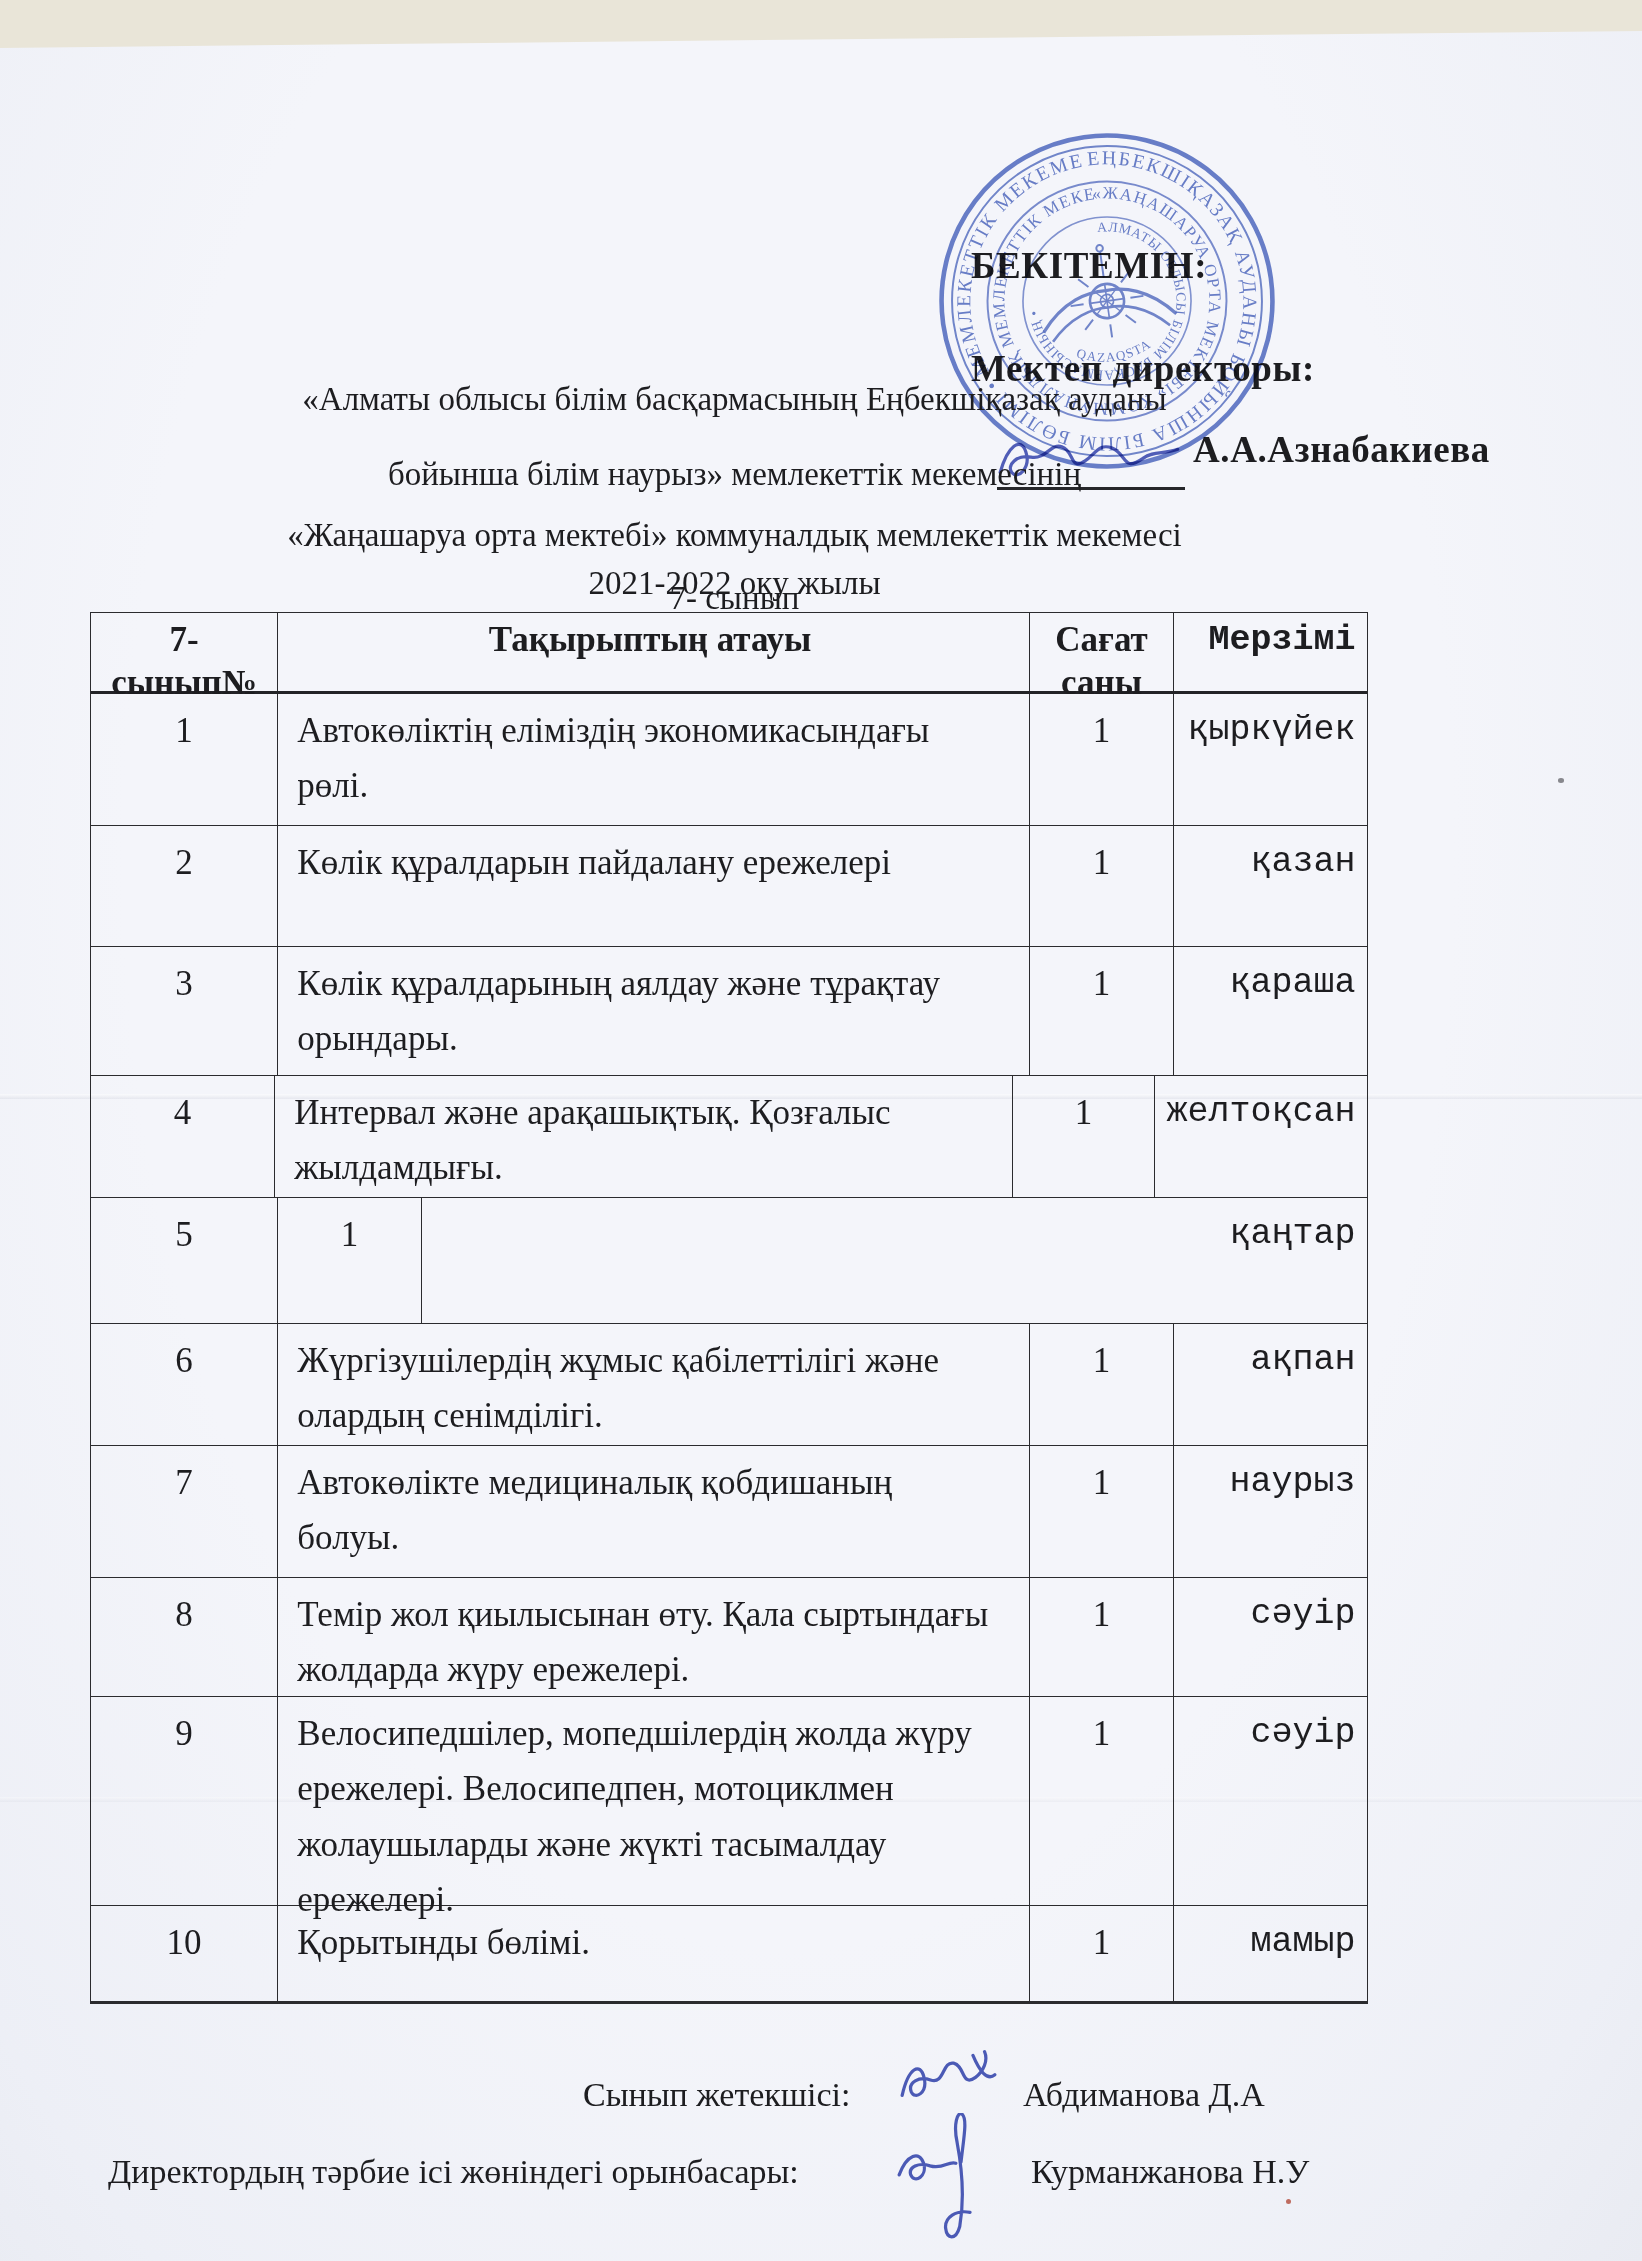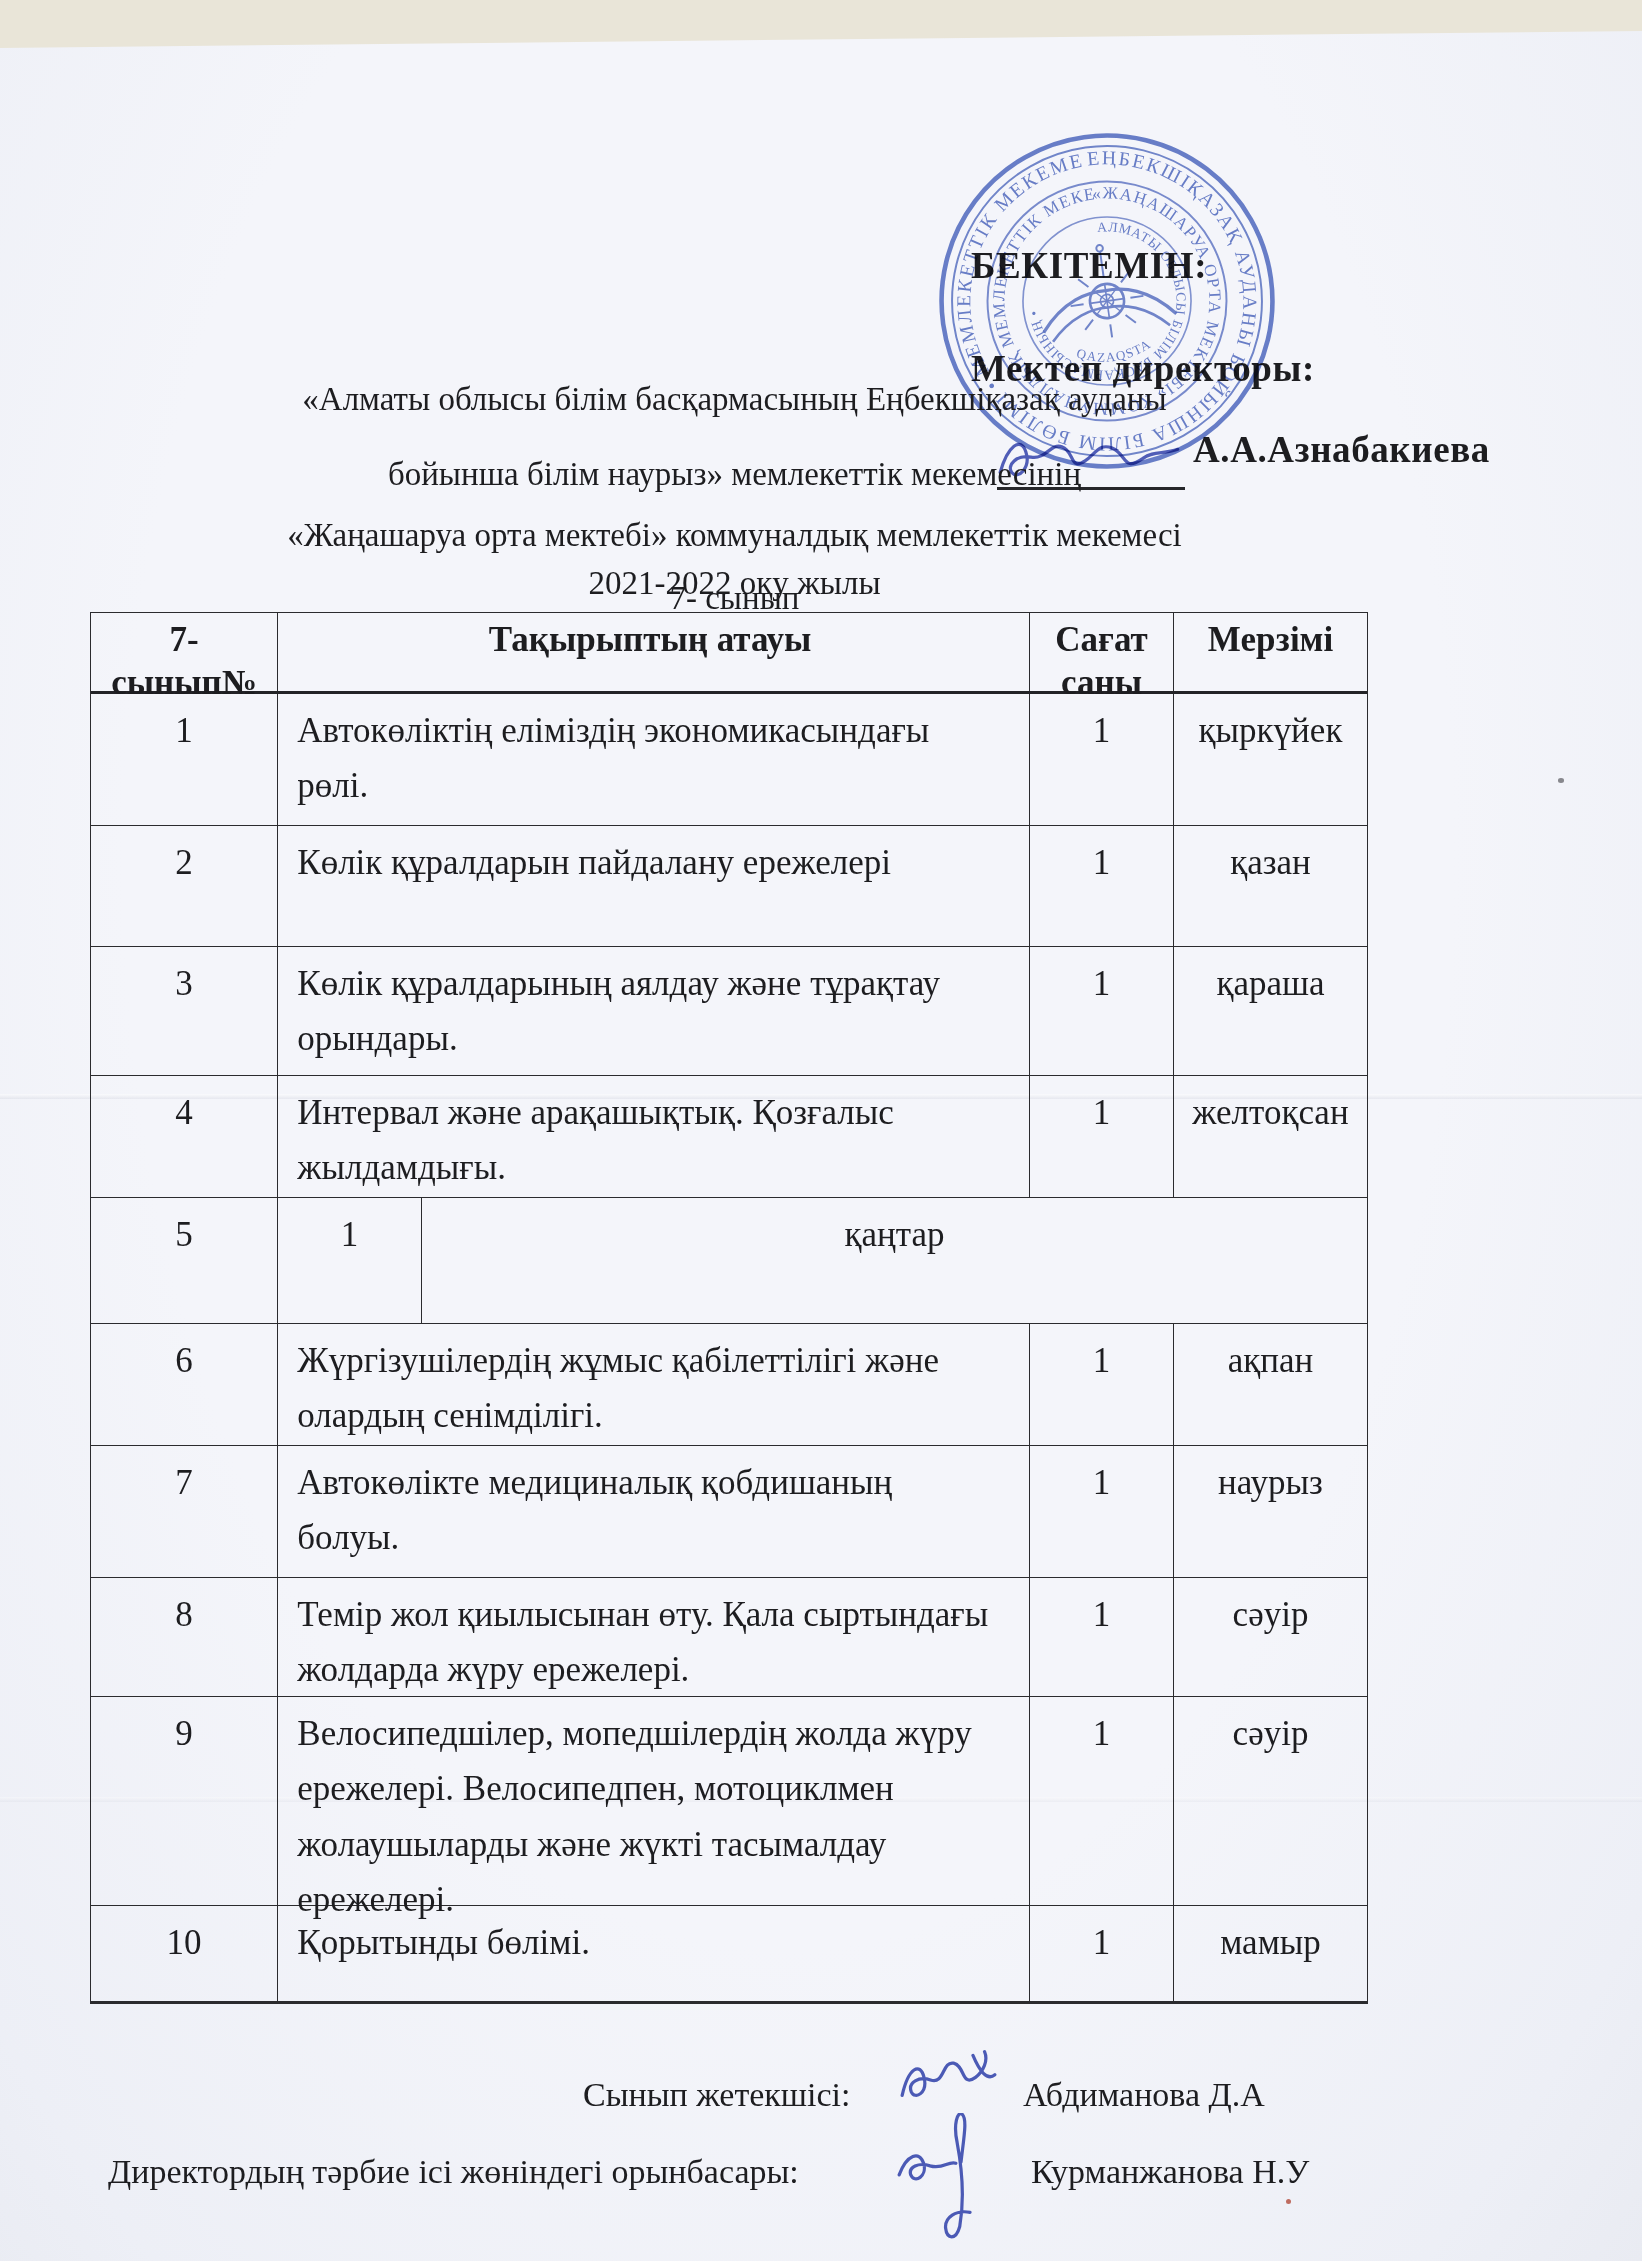--- a/index.html
+++ b/index.html
@@ -35,21 +35,21 @@
   #tbl{position:absolute;left:90px;top:612px;width:1276px;
     border:1.9px solid #2b2b2e;background:transparent;}
   .tr{display:flex;border-bottom:1.9px solid #2b2b2e;box-sizing:border-box;}
   .tr:last-child{border-bottom-width:2.6px;}
   .td{border-right:1.9px solid #2b2b2e;box-sizing:border-box;
     padding:9px 11.6px 0 11.6px;font-size:35px;line-height:1.58;}
   .td:last-child{border-right:none;}
   .c1{width:187px;text-align:center;}
   .c2{width:752px;padding-left:19.3px;padding-right:26px;font-family:Liberation Serif, serif;}
   .c3{width:144px;text-align:center;}
-  .c4{flex:1;text-align:center;}
+  .c4{flex:1;text-align:right;font-family:Liberation Mono, monospace;}
   .head{border-bottom:3.2px solid #232327;font-weight:bold;}
   .head .td{padding-top:6.4px;line-height:1.22;}
   .head .c2{text-align:center;}
   .hline{display:block;}
 
   
   .foot{position:absolute;font-size:34px;white-space:nowrap;}
   svg.ink{position:absolute;mix-blend-mode:multiply;}
   .ink path{fill:none;stroke:#4050b4;stroke-linecap:round;stroke-linejoin:round;}
 </style>

